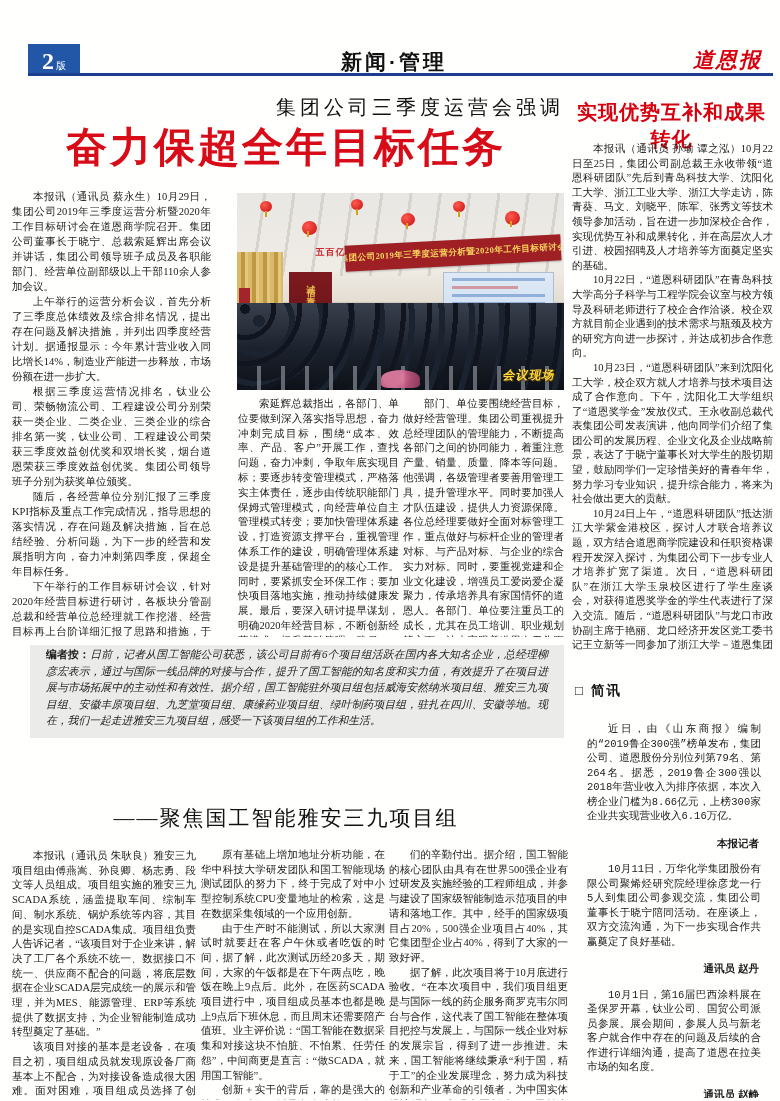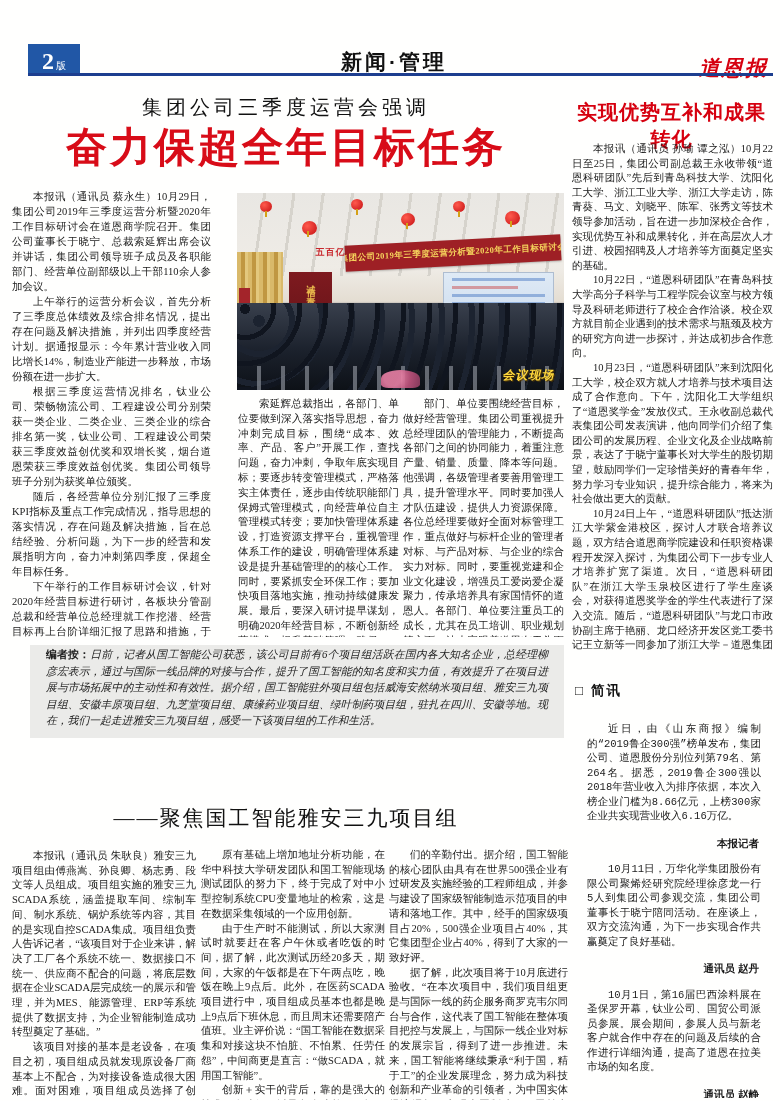--- a/index.html
+++ b/index.html
@@ -5,25 +5,25 @@
   html,body{margin:0;padding:0;background:#ffffff;}
   .page{position:relative;width:780px;height:1101px;background:#fffffe;overflow:hidden;
         font-family:"Liberation Serif","DejaVu Serif",serif;color:#1a1a1a;}
   
   .edition-badge{position:absolute;left:28px;top:44px;width:52px;height:31px;background:#2157a6;
         color:#fff;display:flex;align-items:flex-end;justify-content:center;gap:2px;padding-bottom:2px;box-sizing:border-box;}
   .edition-num{font-size:24px;line-height:24px;font-weight:bold;font-family:"Liberation Serif",serif;}
   .edition-label{font-size:10px;line-height:14px;}
   .section-title{position:absolute;left:4px;top:48px;width:780px;text-align:center;
         font-family:"Liberation Sans","DejaVu Sans",sans-serif;font-weight:bold;font-size:21px;letter-spacing:3px;color:#111;}
-  .masthead{position:absolute;right:12px;top:46px;color:#d6000f;font-weight:bold;font-size:21px;
-        font-style:italic;letter-spacing:2px;font-family:"Liberation Serif",serif;margin-top:8px;}
+  .masthead{position:absolute;right:18px;top:46px;color:#d6000f;font-weight:bold;font-size:21px;
+        font-style:italic;letter-spacing:2px;font-family:"Liberation Serif",serif;}
   .header-rule{position:absolute;left:28px;top:73px;width:745px;height:3px;background:#1d3e8f;}
   
-  .kicker{position:absolute;left:8px;top:94px;width:556px;text-align:center;font-size:20px;letter-spacing:4px;color:#111;}
+  .kicker{position:absolute;left:8px;top:94px;width:556px;text-align:right;font-size:20px;letter-spacing:4px;color:#111;}
   .headline-red{position:absolute;left:8px;top:120px;width:556px;text-align:center;color:#d80c18;
         font-family:"Liberation Sans","DejaVu Sans",sans-serif;font-weight:bold;font-size:41px;letter-spacing:3px;}
   .body-col{position:absolute;text-align:justify;font-size:10.5px;line-height:15px;overflow:hidden;}
   .body-col .para{margin:0;text-indent:2em;}
   .body-col .para b{font-family:"Liberation Sans","DejaVu Sans",sans-serif;font-weight:normal;}
   .col-left-top{left:12px;top:189px;width:199px;height:448px;}
   .col-mid-a{left:238px;top:397px;width:161px;height:240px;line-height:14.8px;}
   .col-mid-b{left:403px;top:397px;width:161px;height:240px;line-height:14.8px;}
   
   .photo{position:absolute;left:237px;top:193px;width:327px;height:197px;overflow:hidden;

